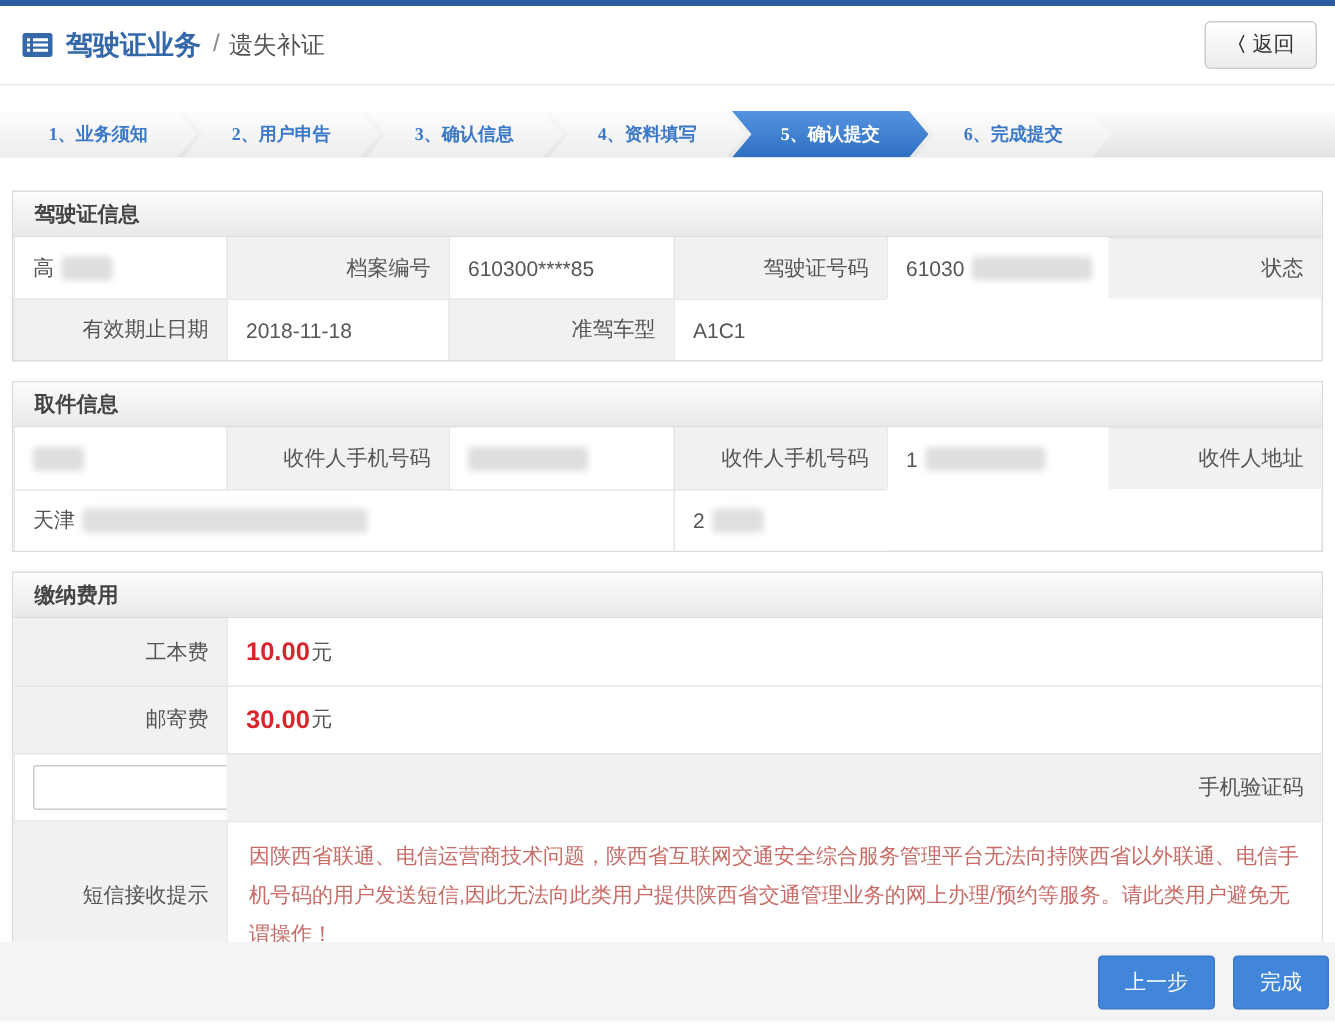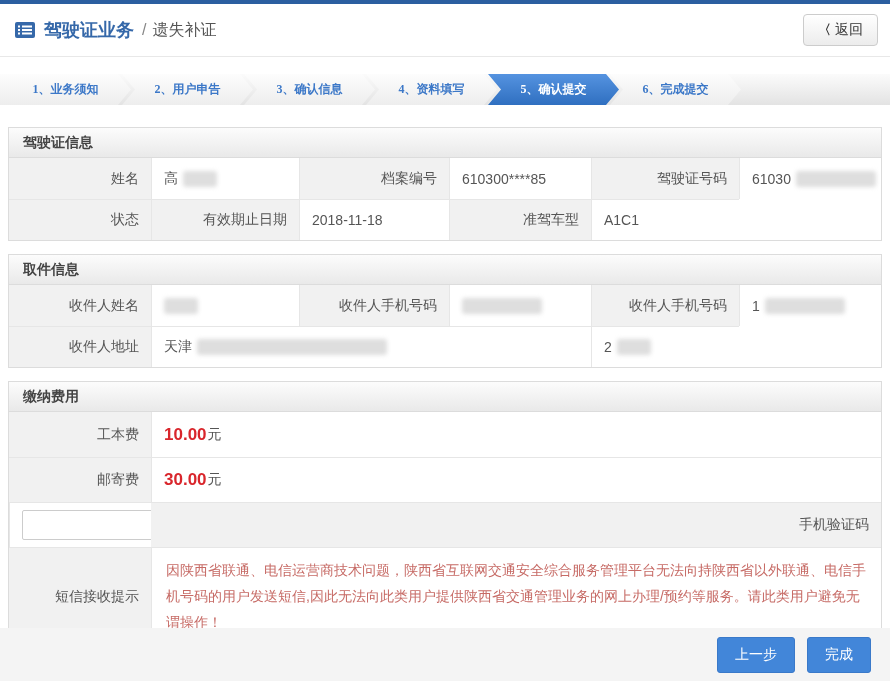--- a/index.html
+++ b/index.html
@@ -105,21 +105,21 @@
   .notice-cell { min-height:62px; }
   .notice-text {
     padding:10px 14px; color:#c76b66; font-size:14px; line-height:1.85;
     align-self:center;
   }
 
   
   .footer {
     position:absolute; left:0; right:0; bottom:4px; height:53px;
     background:#f4f4f4; display:flex; align-items:center; justify-content:flex-end;
-    padding-right:19px; gap:12px;
+    padding-right:4px; gap:12px;
   }
   .blue-btn {
     background:#4286d9; color:#fff; border:1px solid #3a79c9;
     border-radius:3px; font-size:14px; padding:8px 17px; cursor:pointer;
     font-family:inherit;
   }
 </style>
 </head>
 <body>
 
@@ -152,21 +152,20 @@
   <div class="step">4、资料填写</div>
   <div class="step active">5、确认提交</div>
   <div class="step">6、完成提交</div>
 </div>
 
 <div style="height:22px"></div>
 
 <div class="section">
   <div class="section-head">驾驶证信息</div>
   <div class="info-grid">
-    <div class="cell lbl first-row">姓名</div>
     <div class="cell val first-row">
       <span>高</span>
         <span class="redact w-sm"></span>
     </div>
     <div class="cell lbl mid first-row">档案编号</div>
     <div class="cell val first-row">610300****85</div>
     <div class="cell lbl mid first-row">驾驶证号码</div>
     <div class="cell val first-row">
       <span>61030</span>
         <span class="redact w-md"></span>
@@ -176,21 +175,20 @@
     <div class="cell lbl mid">有效期止日期</div>
     <div class="cell val">2018-11-18</div>
     <div class="cell lbl mid">准驾车型</div>
     <div class="cell val">A1C1</div>
   </div>
 </div>
 
 <div class="section">
   <div class="section-head">取件信息</div>
   <div class="info-grid">
-    <div class="cell lbl first-row">收件人姓名</div>
     <div class="cell val first-row">
       <span></span>
         <span class="redact w-sm" style="margin-left:0"></span>
     </div>
     <div class="cell lbl mid first-row">收件人手机号码</div>
     <div class="cell val first-row">
       <span></span>
         <span class="redact w-md" style="margin-left:0"></span>
     </div>
     <div class="cell lbl mid first-row">收件人手机号码</div>

